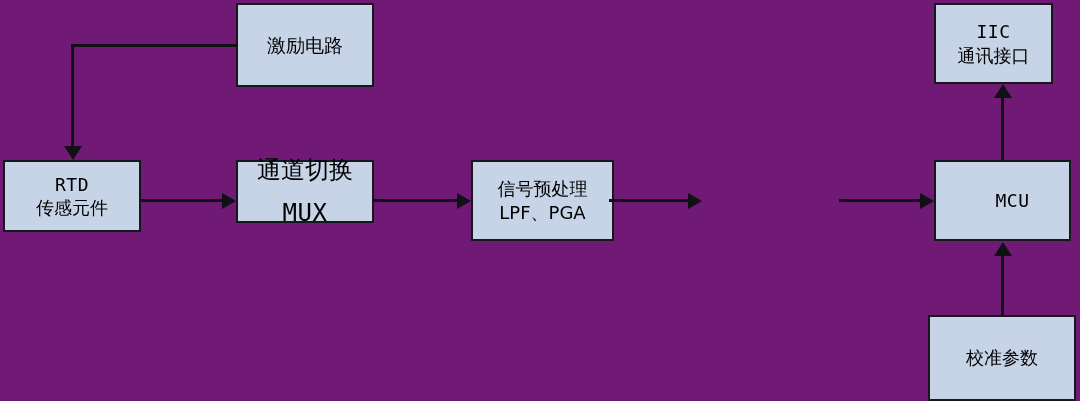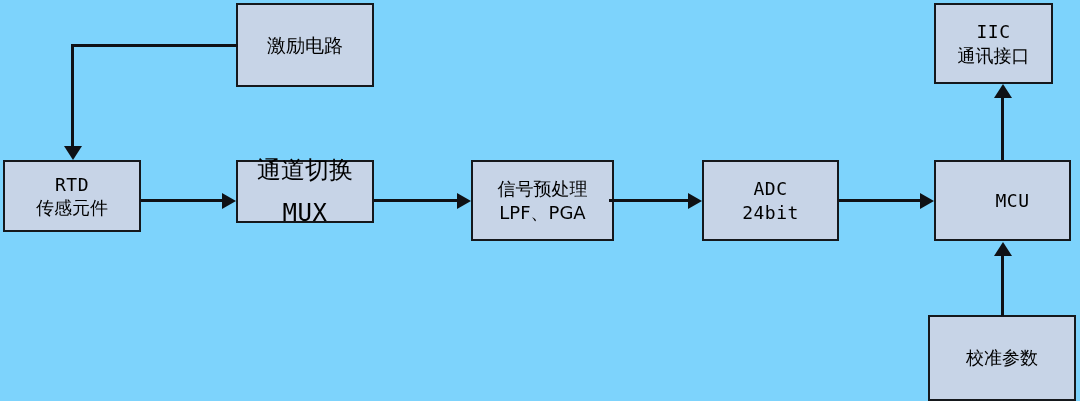--- a/index.html
+++ b/index.html
@@ -8,21 +8,21 @@
     padding: 0;
     background: #ffffff;
   }
   body {
     font-family: "Liberation Sans", "DejaVu Sans", sans-serif;
   }
   #diagram-canvas {
     position: relative;
     width: 1080px;
     height: 401px;
-    background: #7dd3fc;
+    background: #701a75;
     overflow: hidden;
   }
   .block {
     position: absolute;
     box-sizing: border-box;
     background: #c7d4e7;
     border: 2px solid #15181c;
     display: flex;
     flex-direction: column;
     align-items: center;
@@ -106,24 +106,20 @@
   <div class="block" id="blk-mux">
     <span class="line1 cjk">通道切换</span>
     <span class="line2 mono">MUX</span>
   </div>
 
   <div class="block" id="blk-preproc">
     <span class="line1 cjk">信号预处理</span>
     <span class="line2 cjk">LPF、PGA</span>
   </div>
 
-  <div class="block" id="blk-adc">
-    <span class="line1 mono">ADC</span>
-    <span class="line2 mono">24bit</span>
-  </div>
 
   <div class="block" id="blk-mcu">
     <span class="line1 mono">MCU</span>
   </div>
 
   <div class="block" id="blk-caldata">
     <span class="line1 cjk">校准参数</span>
   </div>
 
   <div class="conn h-line" style="left:71px; top:44px; width:167px;"></div>

